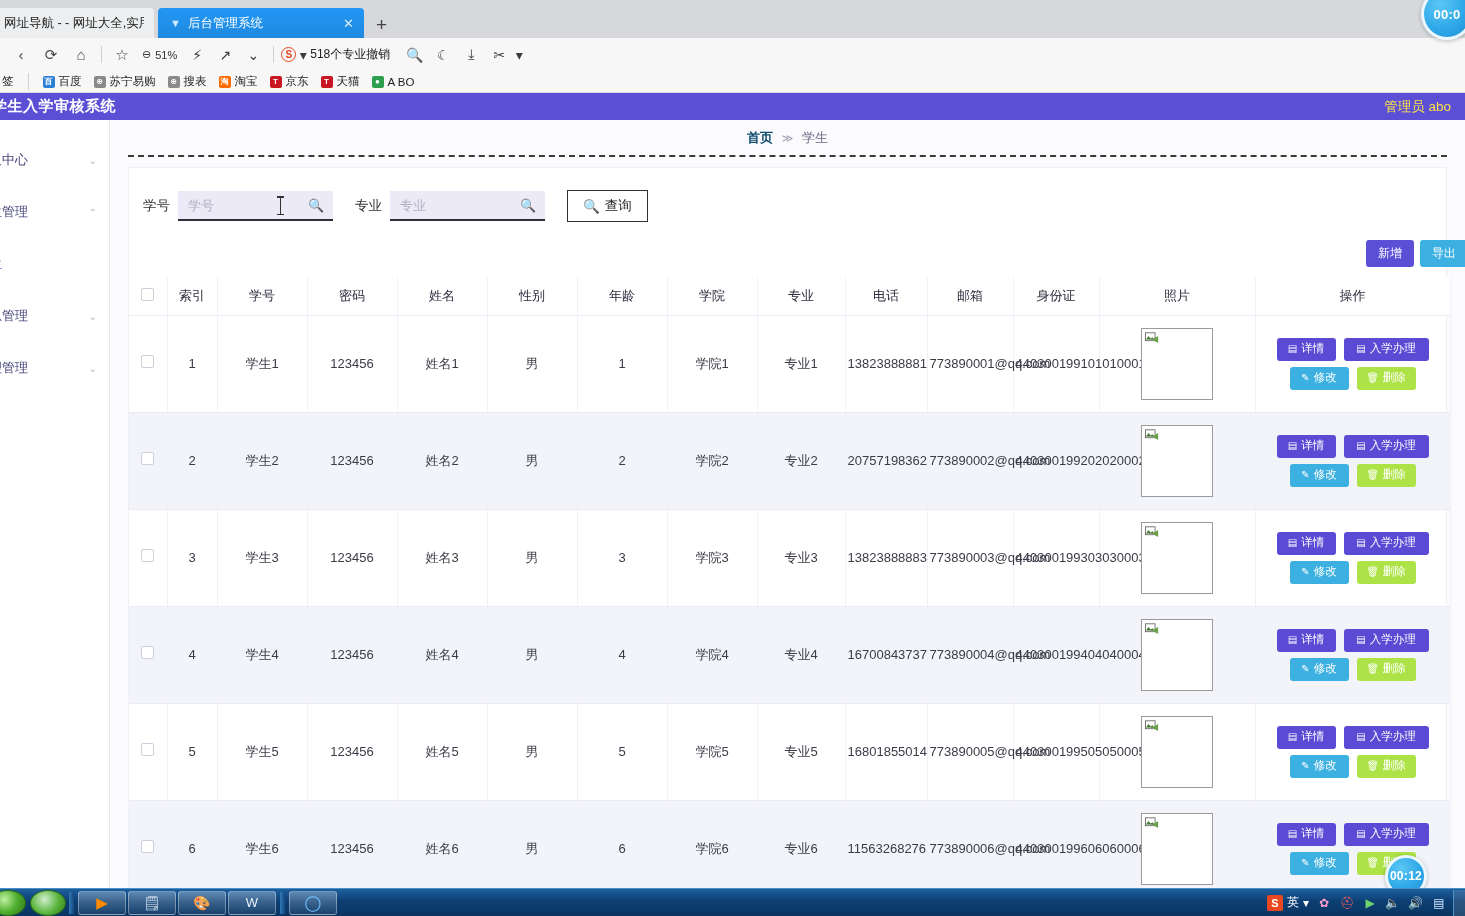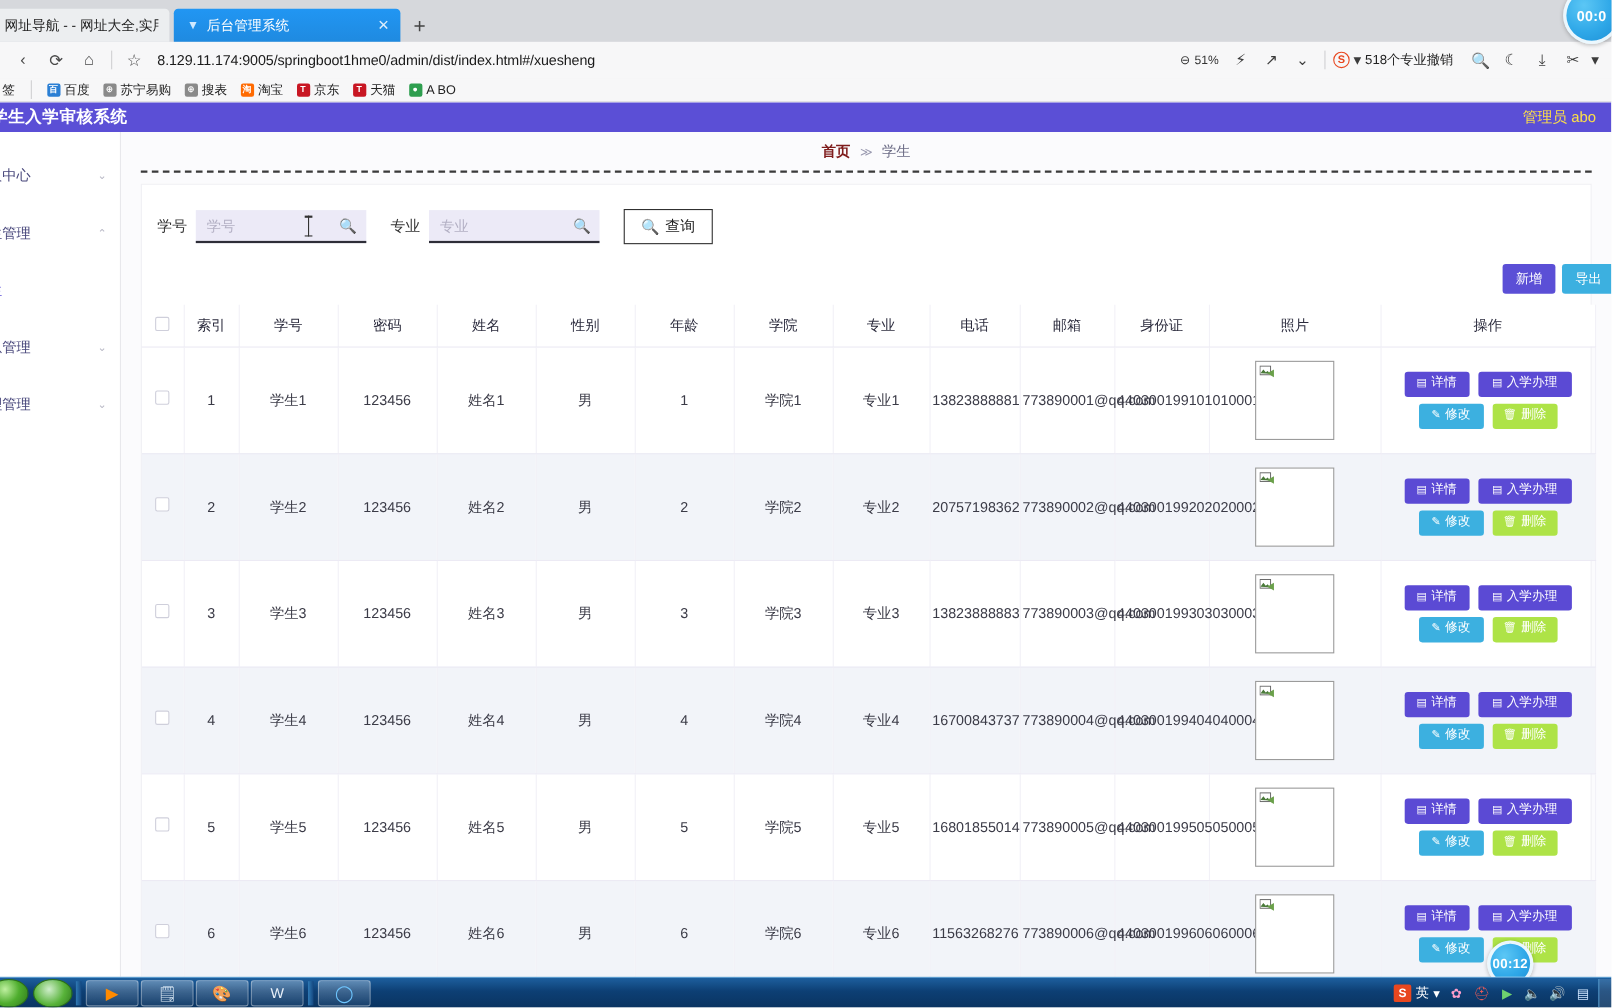--- a/index.html
+++ b/index.html
@@ -139,21 +139,21 @@
   
   .timer {
     position:absolute; border-radius:50%;
     background: radial-gradient(circle at 35% 30%, #5cc7f5 0%, #2fa8e8 55%, #1c8fd6 100%);
     border:3px solid rgba(255,255,255,.9);
     color:#fff; display:flex; align-items:center; justify-content:center;
     font-size:13px; font-weight:bold; letter-spacing:.3px;
     box-shadow:0 1px 4px rgba(0,0,0,.25);
   }
   #timer-top{ width:52px; height:52px; right:-8px; top:-12px; z-index:50; font-size:13px;}
-  #timer-float{ width:42px; height:42px; left:1352px; top:762px; z-index:50; font-size:12px;}
+  #timer-float{ width:42px; height:42px; left:1385px; top:762px; z-index:50; font-size:12px;}
 
   
   .taskbar{
     position:absolute; bottom:0; left:0; width:1465px; height:28px;
     background: linear-gradient(180deg,#1d5f9e 0%, #0d3f74 45%, #0a3461 100%);
     display:flex; align-items:center; border-top:1px solid #4a90c8;
   }
   .startorb{
     width:36px;height:26px; margin-left:-10px;
     border-radius:50%;
@@ -191,23 +191,20 @@
     </div>
     <div class="newtab">+</div>
   </div>
 
   <div class="navbar">
     <div class="navbtn">‹</div>
     <div class="navbtn">⟳</div>
     <div class="navbtn">⌂</div>
     <div class="vsep"></div>
     <div class="navbtn">☆</div>
-    <div class="urlbar">
-      <span class="urltext">8.129.11.174:9005/springboot1hme0/admin/dist/index.html#/xuesheng</span>
-    </div>
     <div class="tools">
       <div class="zoomchip">
         <span>⊖</span>
         <span>51%</span>
       </div>
       <div class="tbtn">⚡</div>
       <div class="tbtn">↗</div>
       <div class="tbtn">⌄</div>
       <div class="vsep"></div>
       <div class="sgbadge">S</div>
@@ -281,21 +278,21 @@
         </div>
         <div class="side-item">
           <span class="stext">办理管理</span>
           <span class="chev">⌄</span>
         </div>
       </div>
 
       <div class="content">
 
         <div class="crumbs">
-          <span style="font-weight:bold;color:#7f1d1d;">首页</span>
+          <span style="font-weight:bold;color:#0c4a6e;">首页</span>
           <span class="sep">≫</span>
           <span class="cur">学生</span>
         </div>
         <div class="dashed"></div>
 
         <div class="panel">
 
           <div class="filters">
             <span class="flabel">学号</span>
             <div class="fieldwrap">

